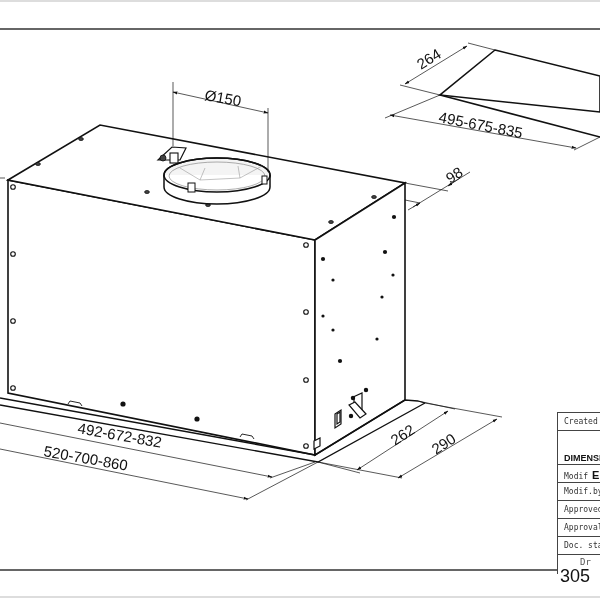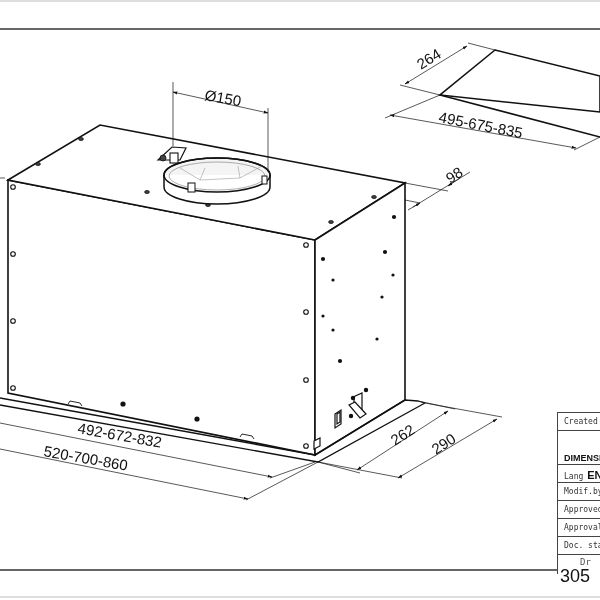--- a/index.html
+++ b/index.html
@@ -178,21 +178,21 @@
   </g>
   <text class="dimtxt" transform="translate(43,456) rotate(10)">520-700-860</text>
 
   <line x1="0" y1="178" x2="5" y2="178" stroke="#111" stroke-width="0.7"></line>
 </svg>
 
 <div class="tb">
   <div class="tb-row">Created by</div>
   <div class="tb-row tall">DIMENSIONS</div>
   <div class="tb-row lang">
-    <span>Lang</span><b>EN</b>
+    <span>Modif</span><b>EN</b>
   </div>
   <div class="tb-row">Modif.by</div>
   <div class="tb-row">Approved</div>
   <div class="tb-row">Approval</div>
   <div class="tb-row">Doc. status</div>
   <div class="tb-row last">
     <span class="tb-dr">Dr</span>
     <span class="tb-num">305</span>
   </div>
 </div>

